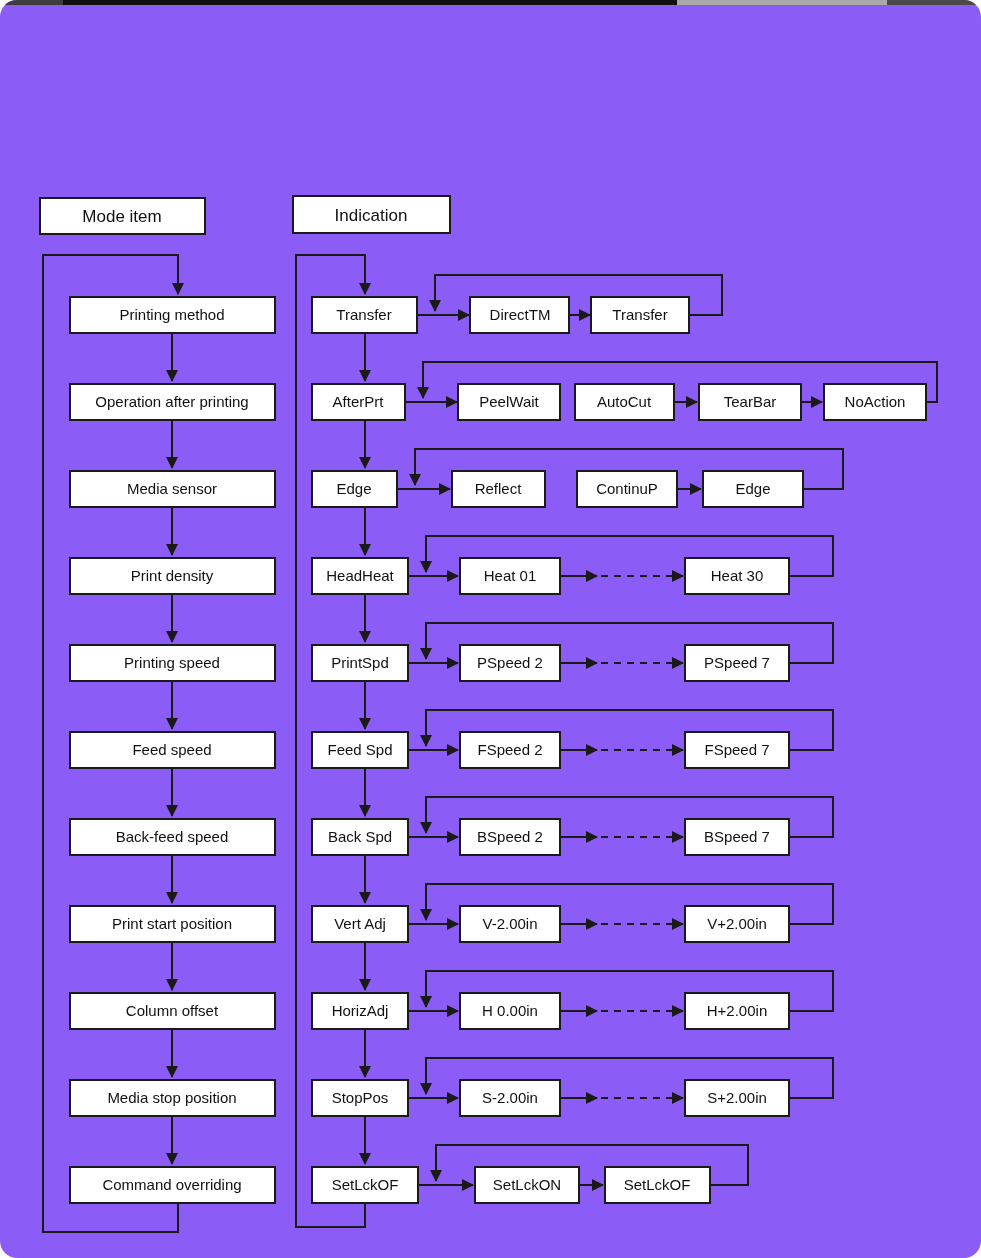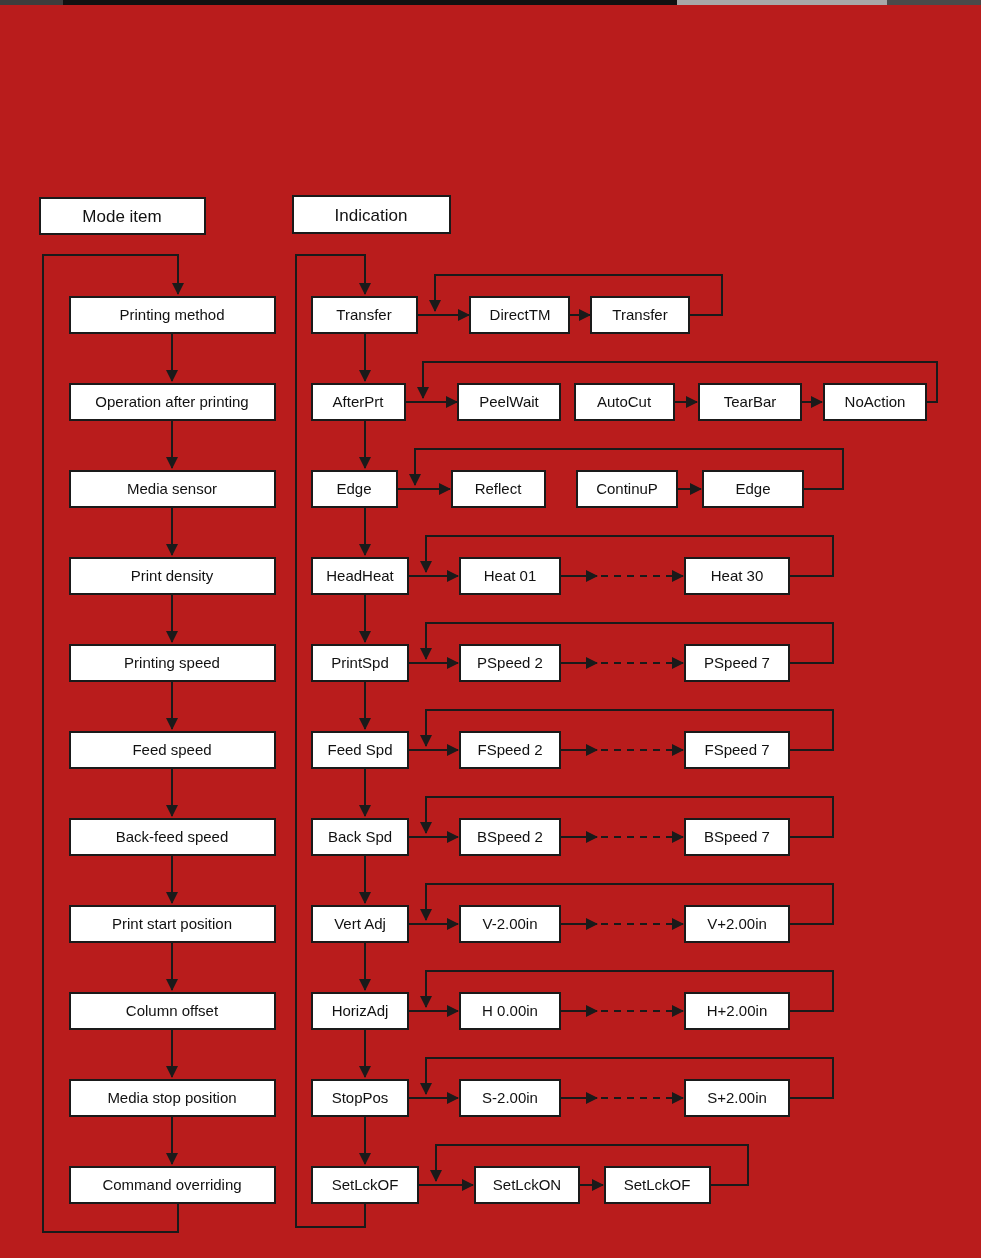--- a/index.html
+++ b/index.html
@@ -1,17 +1,17 @@
 <!DOCTYPE html>
 <html><head>
 <meta charset="utf-8">
 <style>
   html,body{margin:0;padding:0;background:#fff;}
-  #page{position:relative;width:981px;height:1258px;background:#b91c1c;overflow:hidden;
-        font-family:"Liberation Sans",sans-serif;}
+  #page{position:relative;width:981px;height:1258px;background:#8b5cf6;overflow:hidden;
+        font-family:"Liberation Sans",sans-serif;border-radius:17px;}
   .top-bar{position:absolute;left:0;top:0;width:981px;height:5px;
     background:linear-gradient(90deg,#3d3d3d 0 6.4%,#111 6.4% 69%,#a8a8a8 69% 90.4%,#4a4a4a 90.4% 100%);}
   svg{position:absolute;left:0;top:0;}
   .box{fill:#ffffff;stroke:#1a1a1a;stroke-width:2;}
   .lbl{font-family:"Liberation Sans",sans-serif;font-size:15px;fill:#111;text-anchor:middle;}
   .hdr{font-size:17px;}
   .ln{stroke:#1a1a1a;stroke-width:2;fill:none;}
   .arr{marker-end:url(#arw);}
   .dash{stroke-dasharray:7 6;}
 </style>

